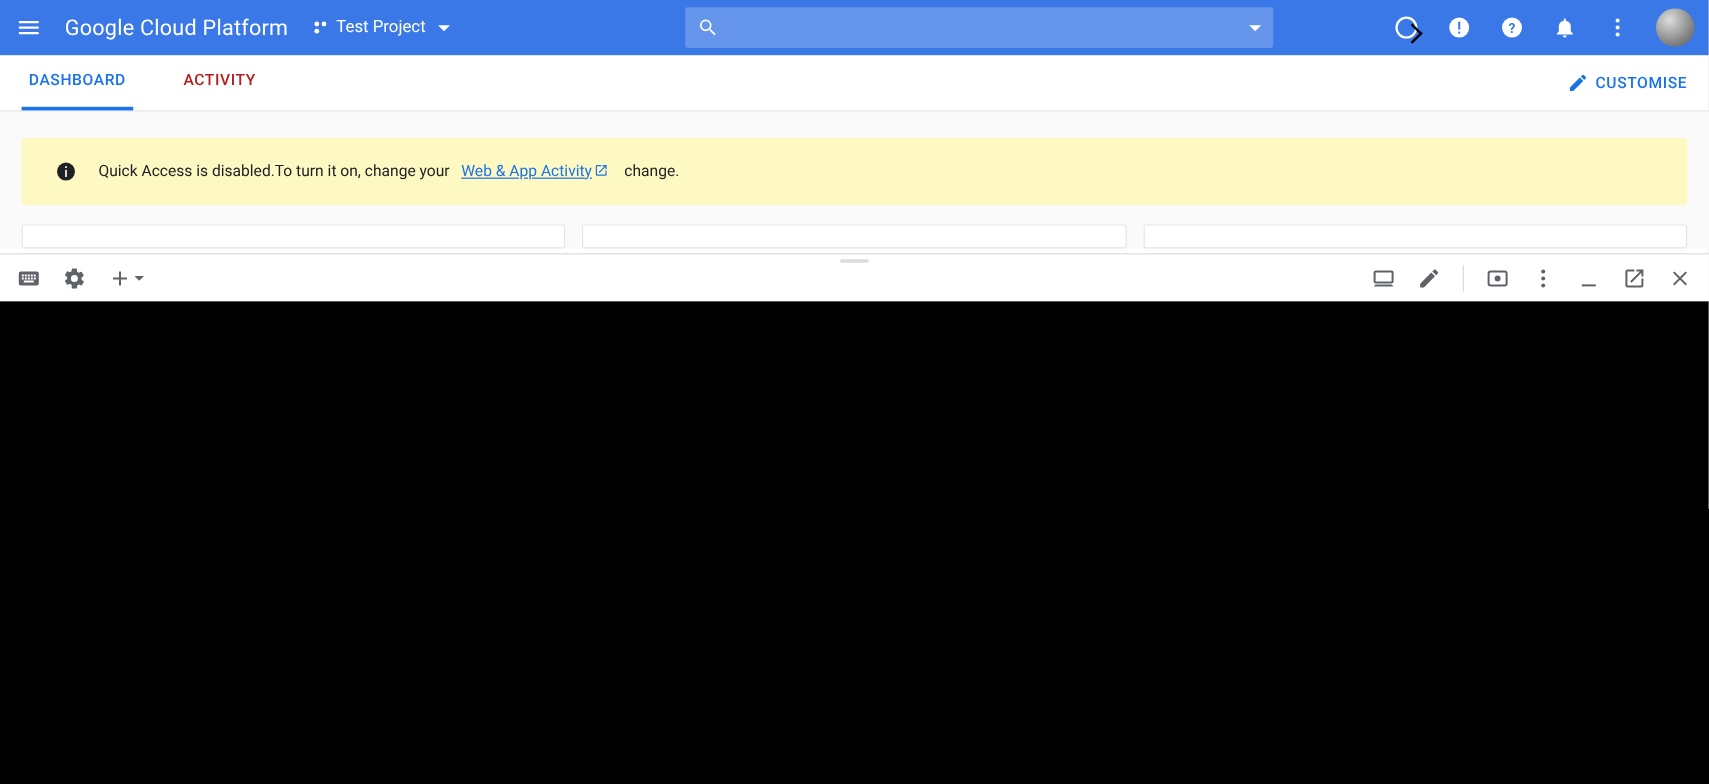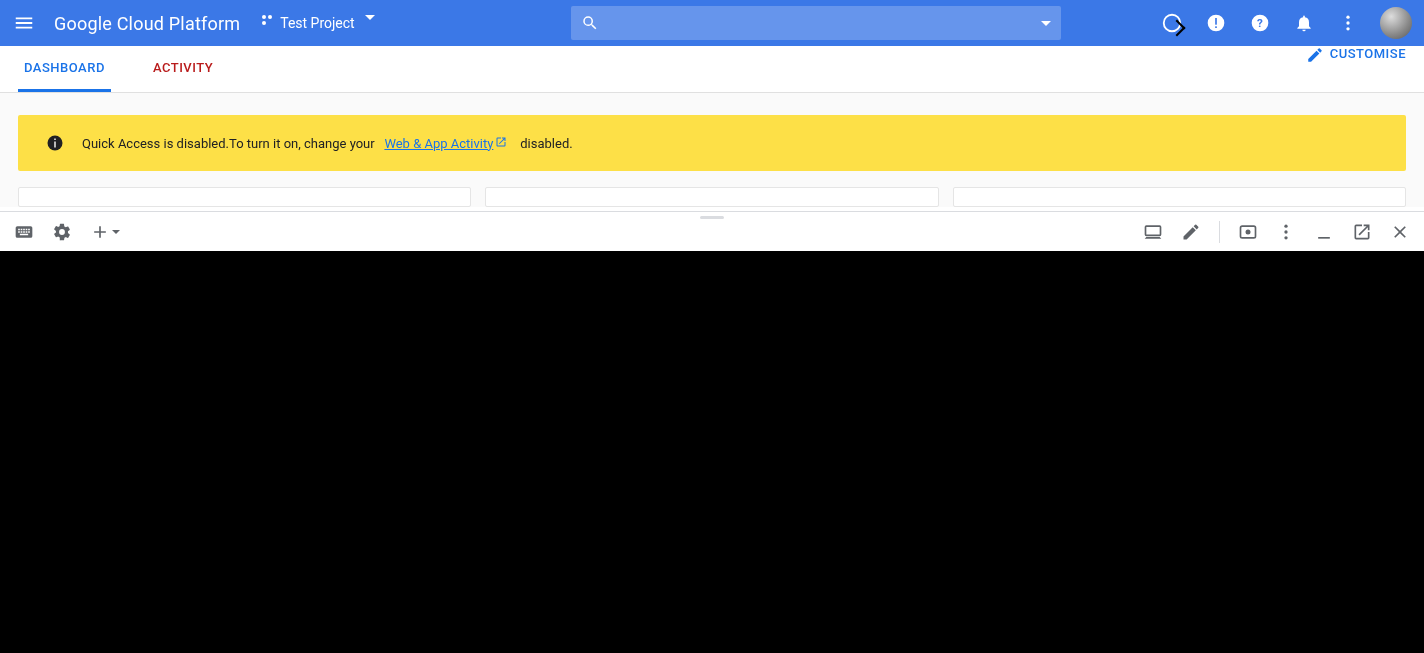--- a/index.html
+++ b/index.html
@@ -11,47 +11,47 @@
     height: 46px;
     background: #3b78e7;
     display: flex;
     align-items: center;
     color: #fff;
     padding: 0 12px;
     gap: 18px;
   }
   .hamburger { width: 24px; height: 24px; display:flex; align-items:center; justify-content:center; cursor:pointer; color:#fff; }
   .product-name { font-size: 18px; font-weight: 400; letter-spacing: 0.2px; white-space: nowrap; }
-  .project-selector { display:flex; gap:8px; cursor:pointer; font-size:14px; margin-left:4px; }
+  .project-selector { display:flex; align-items:center; gap:8px; cursor:pointer; font-size:14px; margin-left:4px; }
   .project-selector .dots { display:grid; grid-template-columns:4px 4px; grid-auto-rows:4px; gap:2px; }
   .project-selector .dots span { width:4px; height:4px; background:#fff; border-radius:50%; }
   .project-selector .caret { width:0; height:0; border-left:5px solid transparent; border-right:5px solid transparent; border-top:5px solid #fff; margin-left:2px; }
 
   .spacer-1 { flex: 0 0 160px; }
   .search-wrap { flex: 0 0 490px; height: 34px; background: rgba(255,255,255,0.22); border-radius: 2px; display:flex; align-items:center; padding: 0 10px; gap: 10px; color:#fff; }
   .search-wrap .search-icon { color:#fff; }
   .search-wrap input { flex:1; background:transparent; border:none; outline:none; color:#fff; font-size:14px; }
   .search-wrap .dropdown-caret { width:0; height:0; border-left:5px solid transparent; border-right:5px solid transparent; border-top:5px solid #fff; }
 
   .header-right { margin-left:auto; display:flex; align-items:center; gap:20px; }
   .hdr-icon { width:24px; height:24px; color:#fff; cursor:pointer; display:flex; align-items:center; justify-content:center; position:relative; }
   .cloudshell-icon { position:relative; }
   .cloudshell-icon::after { content:""; position:absolute; left:11px; top:11px; width:10px; height:10px; border:2px solid #000; border-top:none; border-left:none; transform: rotate(-45deg); }
   .avatar { width:32px; height:32px; border-radius:50%; background: radial-gradient(circle at 35% 30%, #ddd, #888 60%, #555); }
 
   
   .tabs-row { height: 47px; border-bottom: 1px solid #e0e0e0; display:flex; align-items:stretch; padding: 0 18px; }
   .tab { display:flex; align-items:center; font-size:13px; font-weight:500; letter-spacing:0.5px; color:#b91c1c; padding: 0 6px; margin-right: 36px; cursor:pointer; border-bottom: 3px solid transparent; }
   .tab.active { color:#1a73e8; border-bottom-color:#1a73e8; }
-  .customise { margin-left:auto; display:flex; align-items:flex-start; gap:6px; color:#1a73e8; font-size:13px; font-weight:500; letter-spacing:0.5px; cursor:pointer; }
+  .customise { margin-left:auto; display:flex; align-items:center; gap:6px; color:#1a73e8; font-size:13px; font-weight:500; letter-spacing:0.5px; cursor:pointer; }
   .customise svg { fill:#1a73e8; }
 
   
   .content { padding: 22px 18px 0 18px; background:#fafafa; }
-  .banner { background:#fde047; border-radius:2px; height:56px; display:flex; align-items:center; padding: 0 28px; font-size:13px; color:#202124; }
+  .banner { background:#fef9c3; border-radius:2px; height:56px; display:flex; align-items:center; padding: 0 28px; font-size:13px; color:#202124; }
   .banner .info-icon { width:18px; height:18px; margin-right: 18px; flex-shrink:0; }
   .banner .link { color:#1a73e8; text-decoration: underline; cursor:pointer; display:inline-flex; align-items:flex-start; gap:2px; }
   .banner .ext { width:12px; height:12px; }
   .cards-row { display:flex; gap:14px; margin-top:16px; }
   .card { flex:1; height:20px; background:#fff; border:1px solid #e5e5e5; border-radius:2px; }
 
   
   .cs-toolbar { position:relative; height:40px; background:#fff; border-top:1px solid #dadce0; display:flex; align-items:center; padding: 0 14px; gap: 18px; color:#5f6368; }
   .cs-toolbar .tool { width:20px; height:20px; cursor:pointer; display:flex; align-items:center; justify-content:center; }
   .cs-toolbar .add-group { display:flex; align-items:center; gap:2px; cursor:pointer; }
@@ -157,21 +157,21 @@
       <span>
         <span>Quick Access is disabled.To turn it on, change your</span>
         <span>&nbsp;</span>
         <span class="link">
           <span>Web &amp; App Activity</span>
           <svg class="ext" viewBox="0 0 24 24" width="12" height="12" fill="#1a73e8">
               <path d="M14 3v2h3.59L7.76 14.83l1.41 1.41L19 6.41V10h2V3h-7zM19 19H5V5h7V3H5a2 2 0 00-2 2v14a2 2 0 002 2h14a2 2 0 002-2v-7h-2v7z"></path>
             </svg>
         </span>
         <span>&nbsp;&nbsp;</span>
-        <span>disabled.</span>
+        <span>change.</span>
       </span>
     </div>
     <div class="cards-row">
       <div class="card"></div>
       <div class="card"></div>
       <div class="card"></div>
     </div>
   </div>
 
   <div class="cs-toolbar" style="margin-top:4px;">

